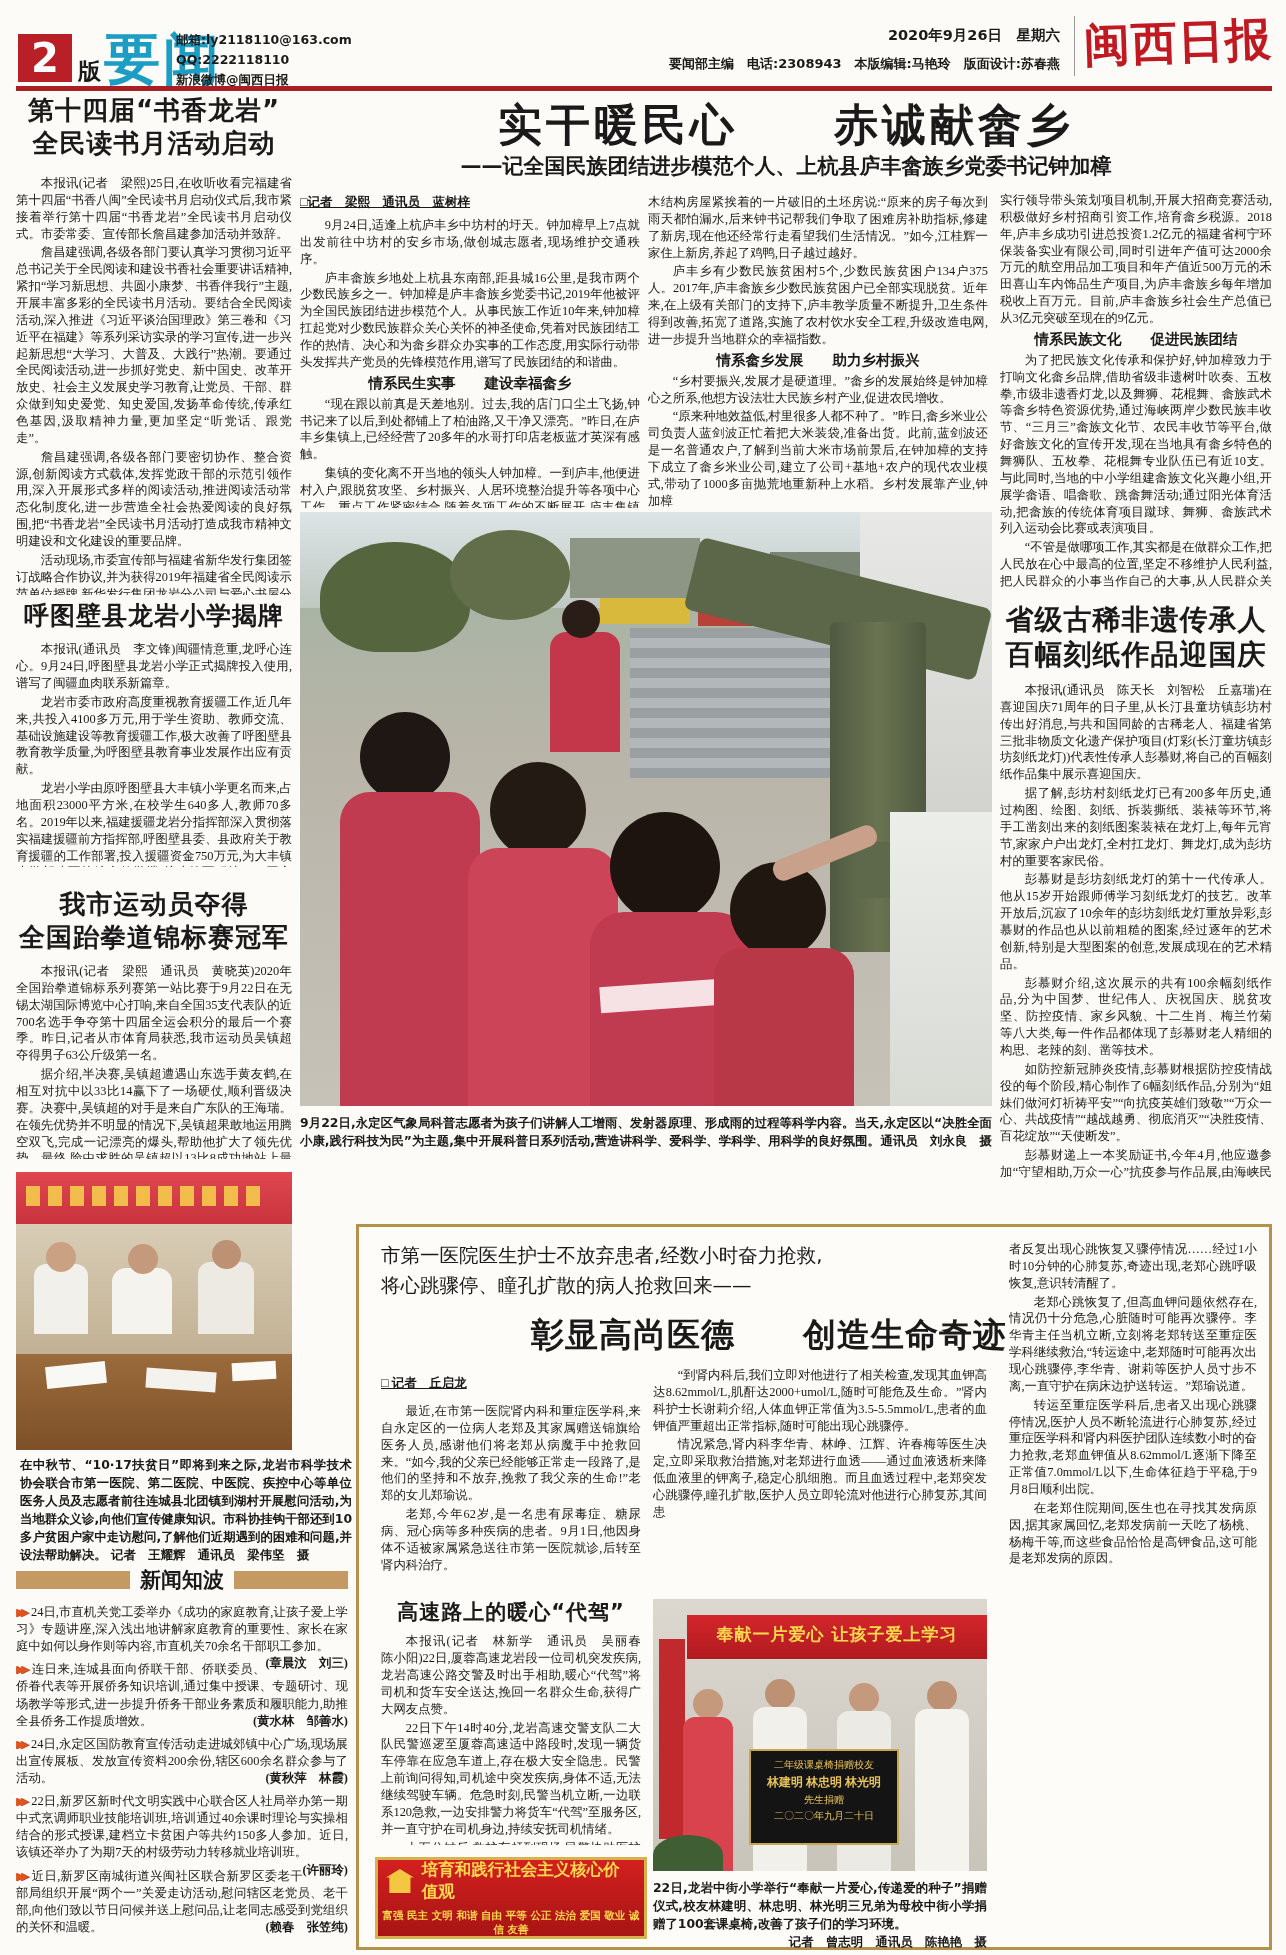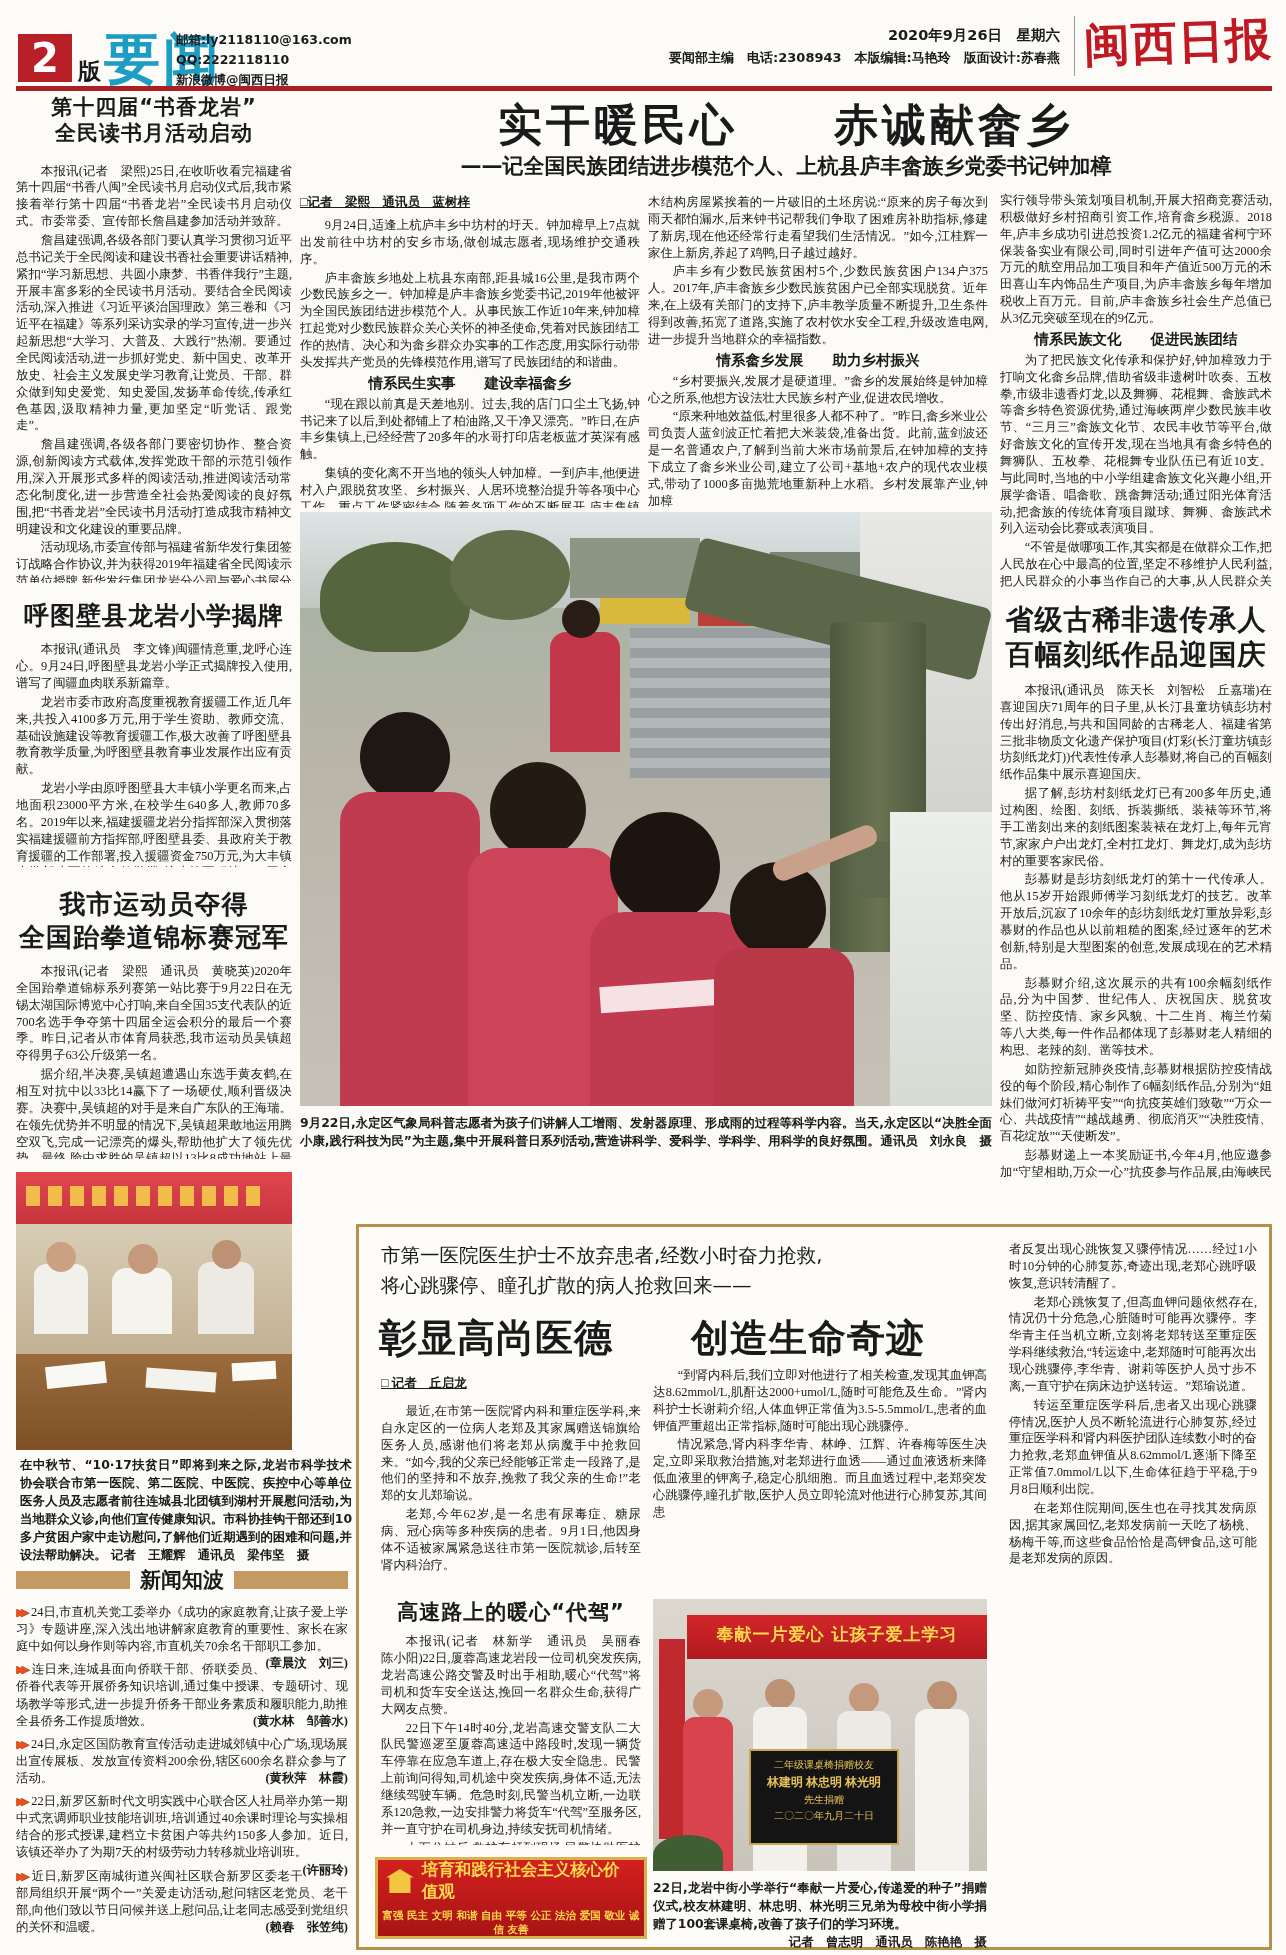--- a/index.html
+++ b/index.html
@@ -28,29 +28,29 @@
 
   <div class="abs hs" style="left:18px;top:34px;width:54px;height:48px;background:#b91f26;color:#fff;font-size:40px;font-weight:900;text-align:center;line-height:48px;">2</div>
   <div class="abs hs" style="left:78px;top:56px;font-size:23px;font-weight:bold;">版</div>
   <div class="abs hs" style="left:104px;top:22px;font-size:56px;font-weight:900;color:#1b9dc4;letter-spacing:3px;">要闻</div>
   <div class="abs hs" style="left:176px;top:30px;font-size:12.5px;font-weight:bold;line-height:1.6;">
     <div>邮箱:ly2118110@163.com</div>
     <div>QQ:2222118110</div>
     <div>新浪微博@闽西日报</div>
   </div>
   <div class="abs hs" style="left:500px;top:26px;width:560px;text-align:right;">
-    <div style="font-size:14.5px;font-weight:bold;margin-bottom:4px;">2020年9月26日　星期六</div>
+    <div style="font-size:14.5px;font-weight:bold;margin-bottom:10px;">2020年9月26日　星期六</div>
     <div style="font-size:13px;font-weight:bold;">要闻部主编　电话:2308943　本版编辑:马艳玲　版面设计:苏春燕</div>
   </div>
   <div class="abs" style="left:1074px;top:16px;width:1px;height:60px;background:#999;"></div>
   <div class="abs" style="left:1084px;top:12px;font-size:46px;font-weight:900;color:#c01922;letter-spacing:1px;transform:rotate(-2deg);font-family:'DejaVu Serif',serif;">闽西日报</div>
   <div class="abs" style="left:16px;top:86px;width:1256px;height:5px;background:#aa1f24;"></div>
 
   <div class="abs" style="left:16px;top:94px;width:276px;">
-    <div class="a-title hs" style="font-size:21px;">
+    <div class="a-title hs" style="font-size:26px;">
       <div>第十四届“书香龙岩”</div>
       <div>全民读书月活动启动</div>
     </div>
     <div class="jt col" style="margin-top:16px;height:420px;">
       <p class="para">本报讯(记者　梁熙)25日,在收听收看完福建省第十四届“书香八闽”全民读书月启动仪式后,我市紧接着举行第十四届“书香龙岩”全民读书月启动仪式。市委常委、宣传部长詹昌建参加活动并致辞。</p>
       <p class="para">詹昌建强调,各级各部门要认真学习贯彻习近平总书记关于全民阅读和建设书香社会重要讲话精神,紧扣“学习新思想、共圆小康梦、书香伴我行”主题,开展丰富多彩的全民读书月活动。要结合全民阅读活动,深入推进《习近平谈治国理政》第三卷和《习近平在福建》等系列采访实录的学习宣传,进一步兴起新思想“大学习、大普及、大践行”热潮。要通过全民阅读活动,进一步抓好党史、新中国史、改革开放史、社会主义发展史学习教育,让党员、干部、群众做到知史爱党、知史爱国,发扬革命传统,传承红色基因,汲取精神力量,更加坚定“听党话、跟党走”。</p>
       <p class="para">詹昌建强调,各级各部门要密切协作、整合资源,创新阅读方式载体,发挥党政干部的示范引领作用,深入开展形式多样的阅读活动,推进阅读活动常态化制度化,进一步营造全社会热爱阅读的良好氛围,把“书香龙岩”全民读书月活动打造成我市精神文明建设和文化建设的重要品牌。</p>
       <p class="para">活动现场,市委宣传部与福建省新华发行集团签订战略合作协议,并为获得2019年福建省全民阅读示范单位授牌,新华发行集团龙岩分公司与爱心书屋分别为全民阅读“七进”活动点和农家书屋捐赠书籍。</p>
     </div>
   </div>
@@ -186,21 +186,21 @@
 
     </div>
   </div>
 
   <div class="abs" style="left:356px;top:1224px;width:916px;height:726px;border:3px solid #b5924c;background:#fdfcf8;box-sizing:border-box;">
 
     <div class="abs hs" style="left:22px;top:14px;width:604px;font-size:19.5px;line-height:1.55;">
       <div>市第一医院医生护士不放弃患者,经数小时奋力抢救,</div>
       <div>将心跳骤停、瞳孔扩散的病人抢救回来——</div>
     </div>
-    <div class="abs hs" style="left:20px;top:86px;width:620px;text-align:left;font-size:38px;font-weight:900;letter-spacing:1px;">彰显高尚医德　　创造生命奇迹</div>
+    <div class="abs hs" style="left:28px;top:86px;width:620px;text-align:right;font-size:33px;font-weight:900;letter-spacing:1px;">彰显高尚医德　　创造生命奇迹</div>
     <div class="abs byline" style="left:22px;top:148px;">□ 记者　丘启龙</div>
 
     <div class="abs jt col" style="left:22px;top:176px;width:260px;height:188px;">
       <p class="para">最近,在市第一医院肾内科和重症医学科,来自永定区的一位病人老郑及其家属赠送锦旗给医务人员,感谢他们将老郑从病魔手中抢救回来。“如今,我的父亲已经能够正常走一段路了,是他们的坚持和不放弃,挽救了我父亲的生命!”老郑的女儿郑瑜说。</p>
       <p class="para">老郑,今年62岁,是一名患有尿毒症、糖尿病、冠心病等多种疾病的患者。9月1日,他因身体不适被家属紧急送往市第一医院就诊,后转至肾内科治疗。</p>
     </div>
     <div class="abs jt col" style="left:294px;top:140px;width:334px;height:224px;">
       <p class="para">“到肾内科后,我们立即对他进行了相关检查,发现其血钾高达8.62mmol/L,肌酐达2000+umol/L,随时可能危及生命。”肾内科护士长谢莉介绍,人体血钾正常值为3.5-5.5mmol/L,患者的血钾值严重超出正常指标,随时可能出现心跳骤停。</p>
       <p class="para">情况紧急,肾内科李华青、林峥、江辉、许春梅等医生决定,立即采取救治措施,对老郑进行血透——通过血液透析来降低血液里的钾离子,稳定心肌细胞。而且血透过程中,老郑突发心跳骤停,瞳孔扩散,医护人员立即轮流对他进行心肺复苏,其间患</p>
     </div>

